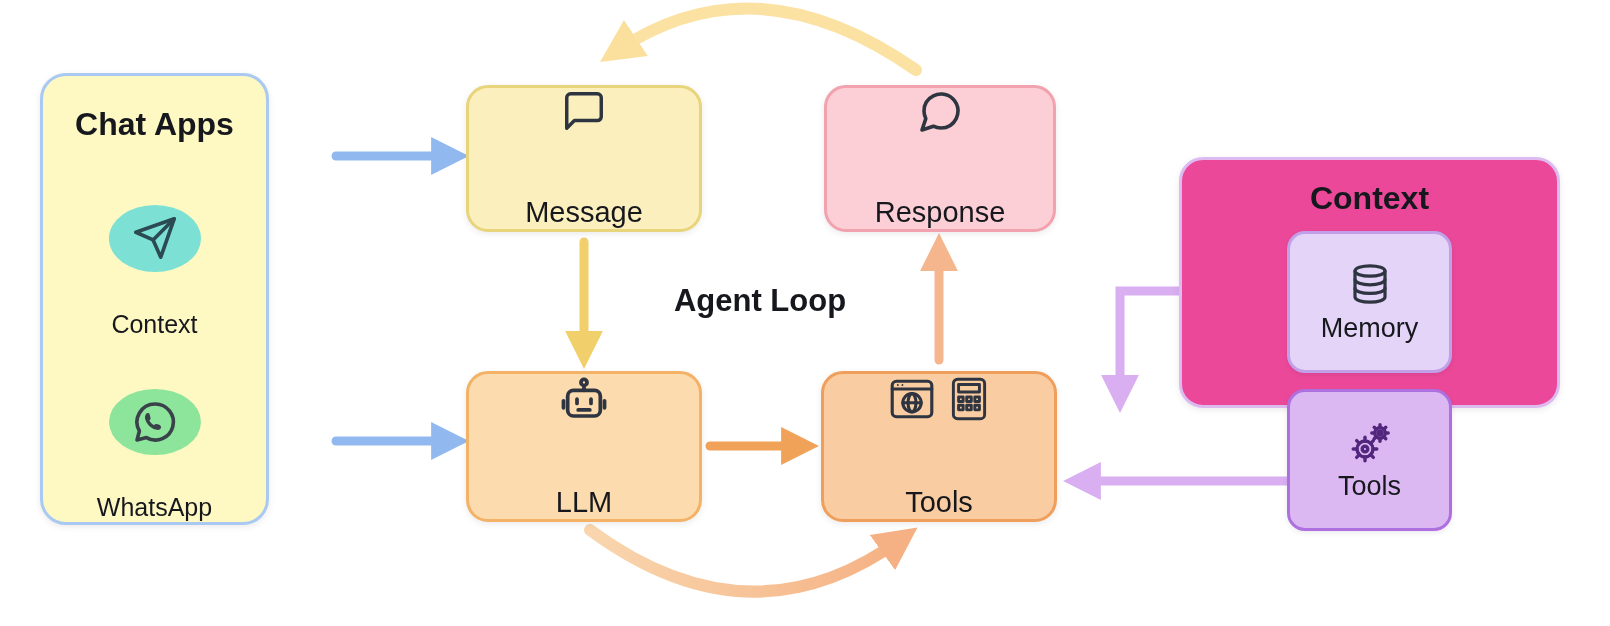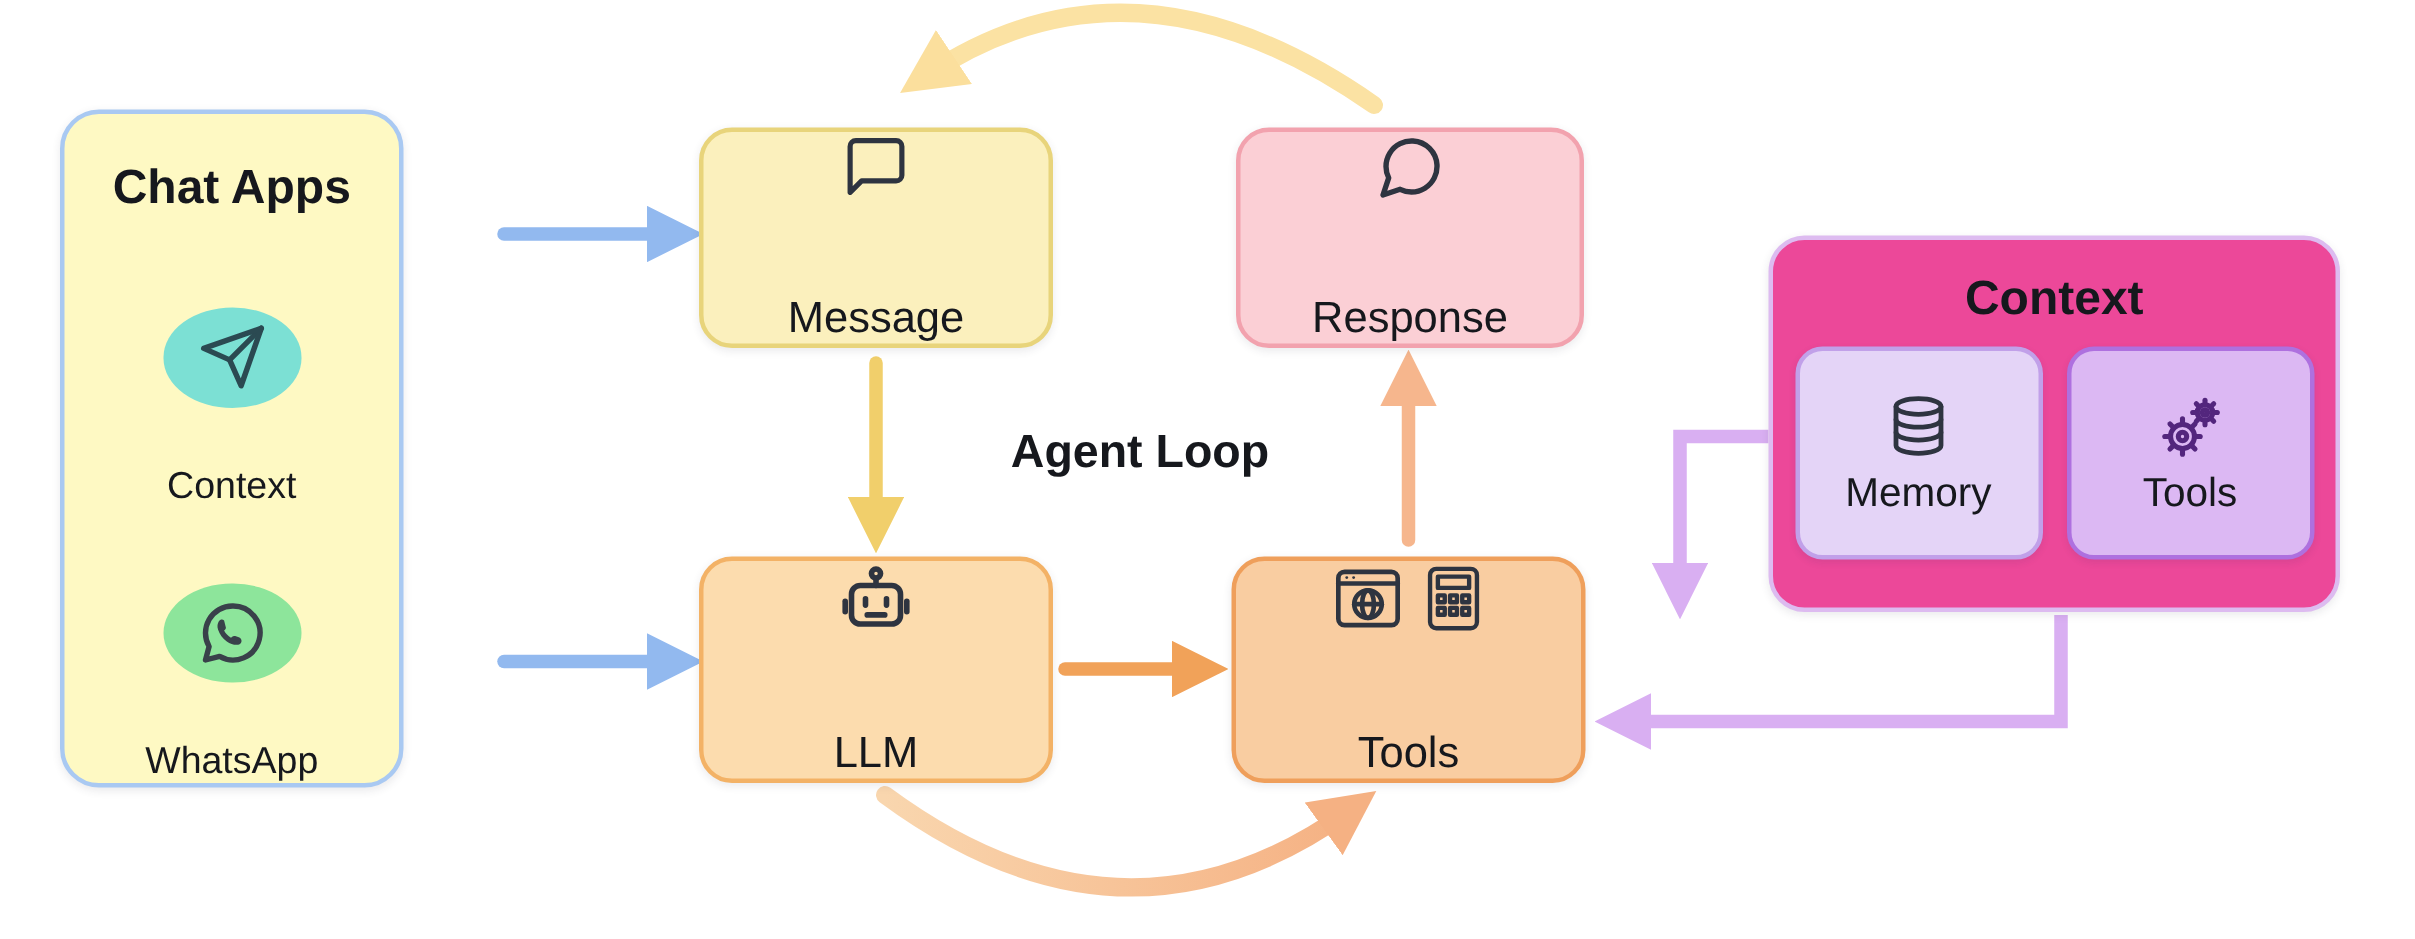--- a/index.html
+++ b/index.html
@@ -35,21 +35,21 @@
   
   .agent-loop { position:absolute; left:640px; top:283px; width:240px; text-align:center;
                 font-size:31px; font-weight:600; }
 
   
   .context { position:absolute; left:1179px; top:157px; width:381px; height:251px;
              background:#ec4899; border:3px solid #ddbbf0; border-radius:24px;
              display:flex; flex-direction:column; align-items:center;
              box-shadow:0 2px 6px rgba(50,50,70,.10); }
   .context .panel-title { margin-top:20px; }
-  .context-row { display:flex; gap:16px; margin-top:14px; }
+  .context-row { display:flex; gap:16px; margin-top:14px;flex-direction:column; }
   .context-item { width:165px; height:142px; border-radius:18px; border:3px solid;
                   display:flex; flex-direction:column; align-items:center; justify-content:center; gap:4px;
                   box-shadow:0 2px 5px rgba(60,40,90,.10); }
   .context-item-memory { background:#e4d4f7; border-color:#c1a0e9; }
   .context-item-skills { background:#dcb8f3; border-color:#ae70df; }
   .context-item .node-label { font-size:27px; }
 
   .icon { display:flex; align-items:center; justify-content:center; }
 </style>
 </head>

